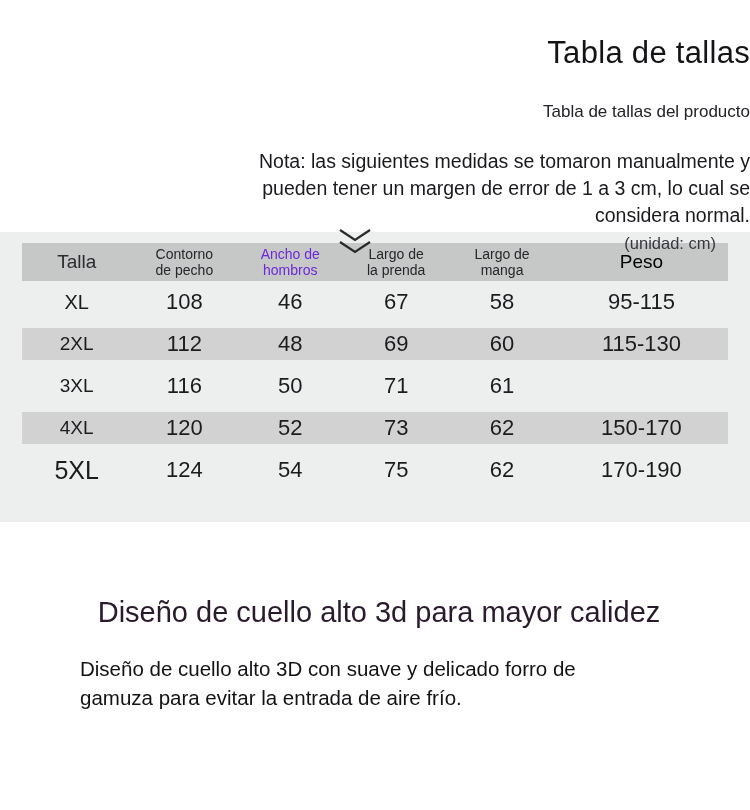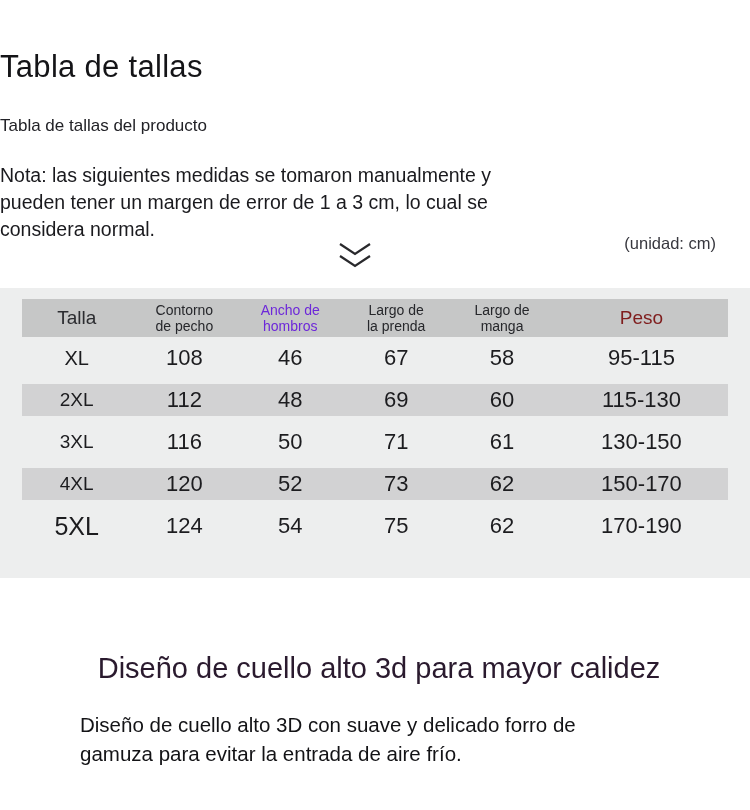--- a/index.html
+++ b/index.html
@@ -19,24 +19,24 @@
     background:#ffffff;
     font-family:"Liberation Sans", sans-serif;
     -webkit-font-smoothing:antialiased;
     overflow:hidden;
   }
   .page{width:750px;height:810px;position:relative;}
 
   
   .top{
     position:relative;
-    height:288px;
+    height:232px;
     box-sizing:border-box;
-    padding-top:49px;
-    text-align:left;
+    padding-top:35px;
+    text-align:right;
   }
   .page-title{
     margin:0;
     font-size:31px;
     font-weight:400;
     letter-spacing:0.3px;
     color:var(--title-text,#141417);
   }
   .page-subtitle{
     margin-top:31px;
@@ -155,21 +155,21 @@
             <div class="hline">hombros</div>
           </div>
           <div class="hcell w3" style="color: rgb(38, 39, 43);">
             <div class="hline">Largo de</div>
             <div class="hline">la prenda</div>
           </div>
           <div class="hcell w4" style="color: rgb(38, 39, 43);">
             <div class="hline">Largo de</div>
             <div class="hline">manga</div>
           </div>
-          <div class="hcell w5 single" style="color: #7f1d1d;">
+          <div class="hcell w5 single" style="color: #000000;">
             <div class="hline">Peso</div>
           </div>
         </div>
       <div id="tbody">
           <div class="trow row-0">
             <div class="tcell w0 cell-size">XL</div>
             <div class="tcell w1 cell-chest">108</div>
             <div class="tcell w2 cell-shoulders">46</div>
             <div class="tcell w3 cell-garment_length">67</div>
             <div class="tcell w4 cell-sleeve_length">58</div>
@@ -182,21 +182,20 @@
             <div class="tcell w3 cell-garment_length">69</div>
             <div class="tcell w4 cell-sleeve_length">60</div>
             <div class="tcell w5 cell-weight">115-130</div>
           </div>
           <div class="trow row-2">
             <div class="tcell w0 cell-size">3XL</div>
             <div class="tcell w1 cell-chest">116</div>
             <div class="tcell w2 cell-shoulders">50</div>
             <div class="tcell w3 cell-garment_length">71</div>
             <div class="tcell w4 cell-sleeve_length">61</div>
-            <div class="tcell w5 cell-weight">130-150</div>
           </div>
           <div class="trow row-3 gray">
             <div class="tcell w0 cell-size">4XL</div>
             <div class="tcell w1 cell-chest">120</div>
             <div class="tcell w2 cell-shoulders">52</div>
             <div class="tcell w3 cell-garment_length">73</div>
             <div class="tcell w4 cell-sleeve_length">62</div>
             <div class="tcell w5 cell-weight">150-170</div>
           </div>
           <div class="trow row-4">

